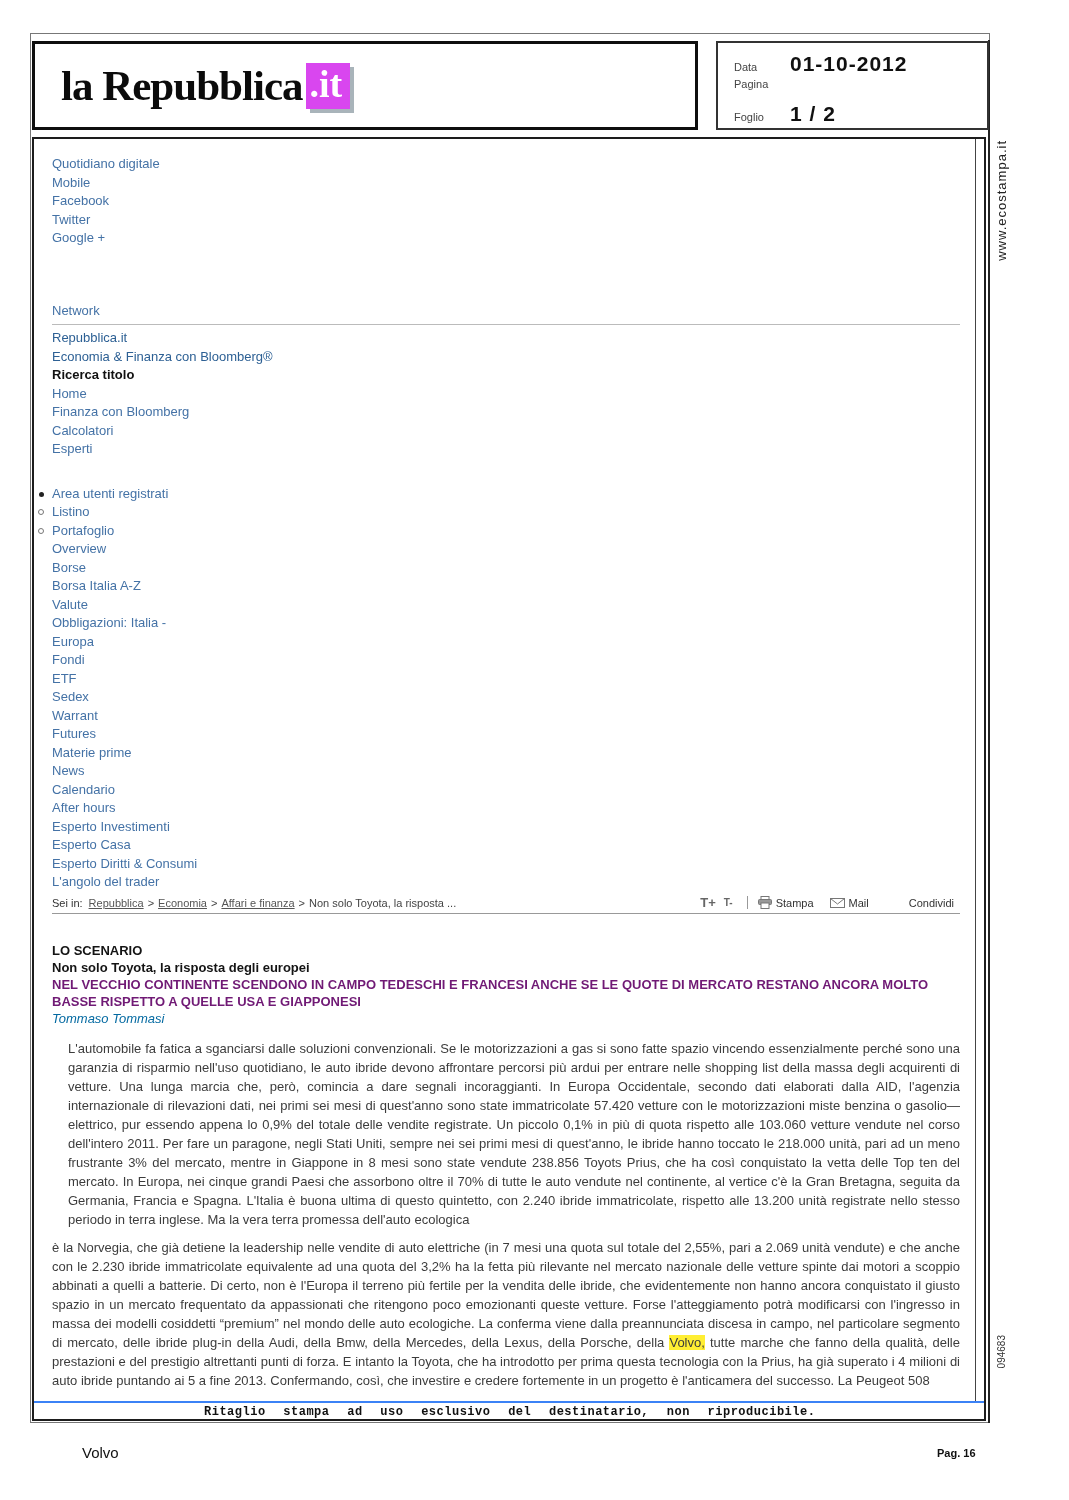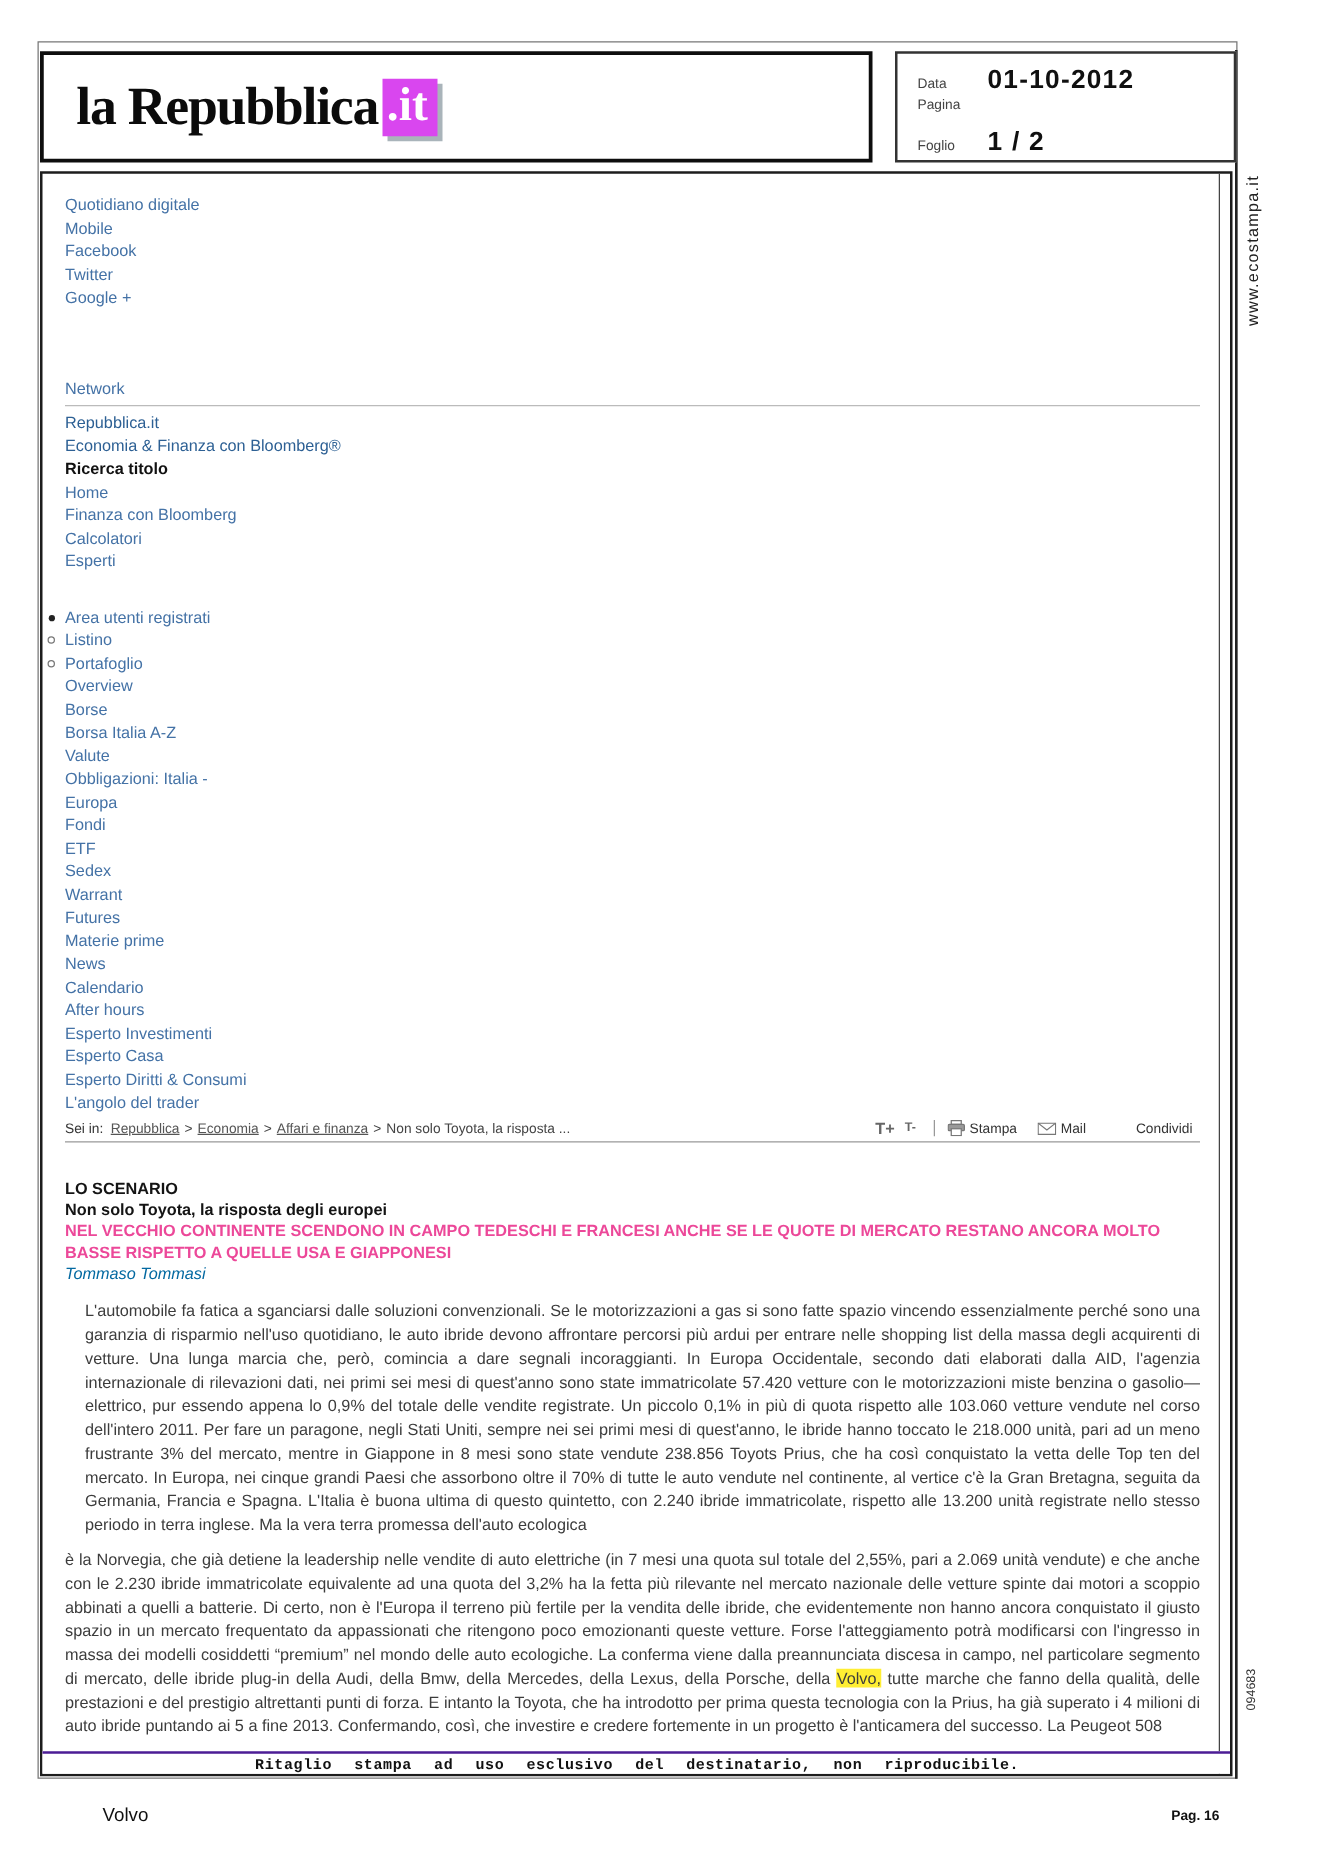--- a/index.html
+++ b/index.html
@@ -79,31 +79,31 @@
   .tool-div { width: 1px; height: 13px; background: #999; margin: 0 10px; }
   .tool-item { display: flex; align-items: center; margin-right: 16px; color: #333; }
   .tool-item .icon { margin-right: 4px; }
   .tool-share { margin-left: 24px; margin-right: 6px; color: #333; }
 
   .rule2 { border: none; border-top: 1px solid #999; margin: 2px 0 0 0; }
 
   
   .article { margin-top: 28px; }
   .kicker, .title { font-size: 13px; line-height: 17px; font-weight: bold; color: #141414; }
-  .subtitle { font-size: 13px; line-height: 17px; font-weight: bold; color: #ec4899; }
+  .subtitle { font-size: 13px; line-height: 17px; font-weight: bold; color: #701a75; }
   .author { font-size: 13px; line-height: 17px; font-style: italic; color: #0369a1; margin-bottom: 12px; }
   .para { font-size: 13px; line-height: 19px; text-align: justify; color: #3c3c3c; }
   .p1 { margin-top: 6px; margin-left: 16px; }
   .p2 { margin-top: 9px; }
   .hl { background: #ffee33; }
 
   
   .ritaglio {
     position: absolute; left: 0; right: 0; bottom: 0; height: 18px;
-    border-top: 2px solid #4c1d95; background: #fff;
+    border-top: 2px solid #3b82f6; background: #fff;
     font-family: "Liberation Mono", "DejaVu Sans Mono", monospace;
     font-size: 12px; font-weight: bold; color: #111;
     padding: 2px 0 0 170px; letter-spacing: 0.5px; word-spacing: 10px;
     white-space: nowrap;
   }
 
   
   .subject { position: absolute; left: 82px; top: 1444px; font-size: 15px; color: #101010; }
   .pagenum { position: absolute; left: 897px; top: 1447px; font-size: 11px; font-weight: bold; color: #101010; padding-left: 40px; }
 </style>

